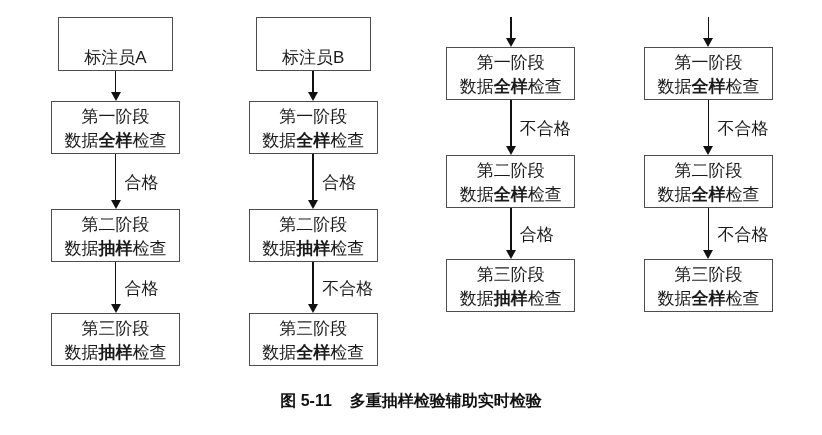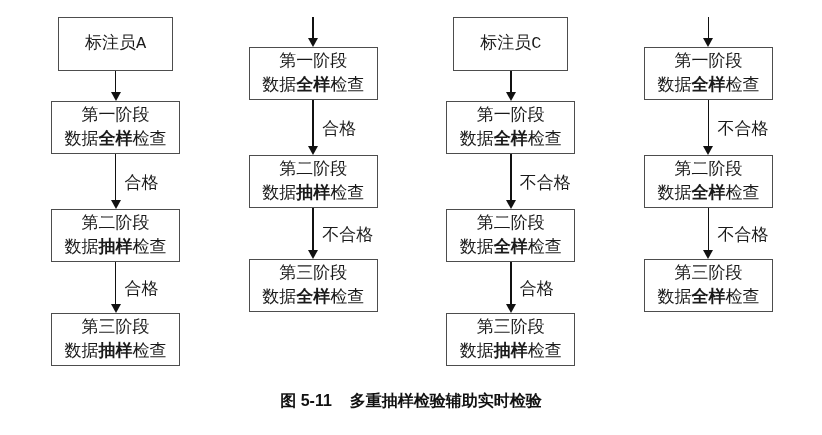--- a/index.html
+++ b/index.html
@@ -23,25 +23,24 @@
     flex-direction: column;
     align-items: center;
   }
   .box {
     box-sizing: border-box;
     border: 1.5px solid #4d4d4d;
     background: #ffffff;
     display: flex;
     flex-direction: column;
     align-items: center;
-    justify-content: center;
+    justify-content: flex-end;
     text-align: center;
     font-size: 17px;
     line-height: 24px;
-    font-family: Liberation Mono, monospace;
   }
   .top-box { width: 115px; height: 54px; }
   .stage-box { width: 129px; height: 53px; }
   .stage-box b { font-weight: 700; margin-top: 36px; }
   .arrow {
     position: relative;
     width: 100%;
     flex: 0 0 auto;
   }
   .arrow.short   { height: 30px; }
@@ -117,52 +116,52 @@
         <div class="head"></div>
         <span class="alabel">合格</span>
       </div>
       <div class="box stage-box">
         <div>第三阶段</div>
         <div><span>数据</span><b>抽样</b><span>检查</span></div>
       </div>
     </div>
 
     <div class="column">
-      <div class="arrow short">
-        <div class="line"></div>
-        <div class="head"></div>
-      </div>
-      <div class="box stage-box">
-        <div>第一阶段</div>
-        <div><span>数据</span><b>全样</b><span>检查</span></div>
-      </div>
-      <div class="arrow gap1">
-        <div class="line"></div>
-        <div class="head"></div>
-        <span class="alabel">合格</span>
-      </div>
-      <div class="box stage-box">
-        <div>第二阶段</div>
-        <div><span>数据</span><b>抽样</b><span>检查</span></div>
-      </div>
-      <div class="arrow gap2">
-        <div class="line"></div>
-        <div class="head"></div>
-        <span class="alabel">不合格</span>
-      </div>
-      <div class="box stage-box">
-        <div>第三阶段</div>
-        <div><span>数据</span><b>全样</b><span>检查</span></div>
-      </div>
-    </div>
-
-    <div class="column">
       <div class="box top-box">
-        <span>标注员C</span>
-      </div>
+        <span>标注员B</span>
+      </div>
+      <div class="arrow short">
+        <div class="line"></div>
+        <div class="head"></div>
+      </div>
+      <div class="box stage-box">
+        <div>第一阶段</div>
+        <div><span>数据</span><b>全样</b><span>检查</span></div>
+      </div>
+      <div class="arrow gap1">
+        <div class="line"></div>
+        <div class="head"></div>
+        <span class="alabel">合格</span>
+      </div>
+      <div class="box stage-box">
+        <div>第二阶段</div>
+        <div><span>数据</span><b>抽样</b><span>检查</span></div>
+      </div>
+      <div class="arrow gap2">
+        <div class="line"></div>
+        <div class="head"></div>
+        <span class="alabel">不合格</span>
+      </div>
+      <div class="box stage-box">
+        <div>第三阶段</div>
+        <div><span>数据</span><b>全样</b><span>检查</span></div>
+      </div>
+    </div>
+
+    <div class="column">
       <div class="arrow short">
         <div class="line"></div>
         <div class="head"></div>
       </div>
       <div class="box stage-box">
         <div>第一阶段</div>
         <div><span>数据</span><b>全样</b><span>检查</span></div>
       </div>
       <div class="arrow gap1">
         <div class="line"></div>

